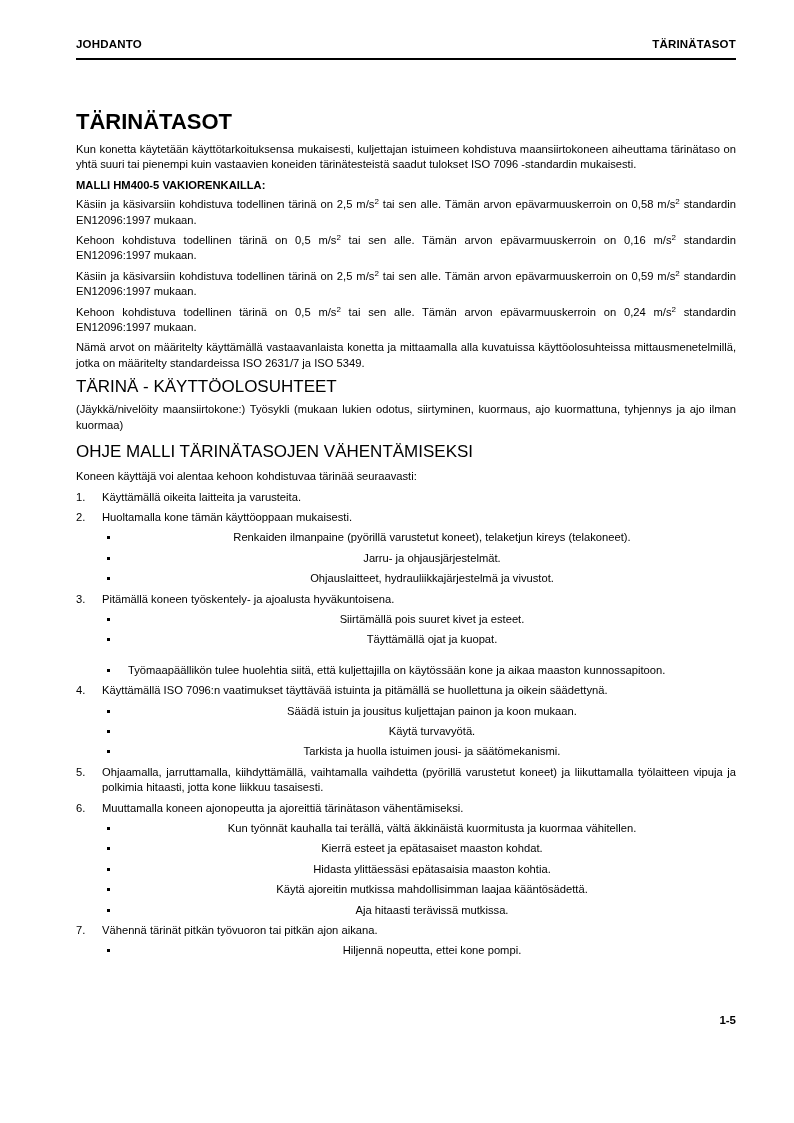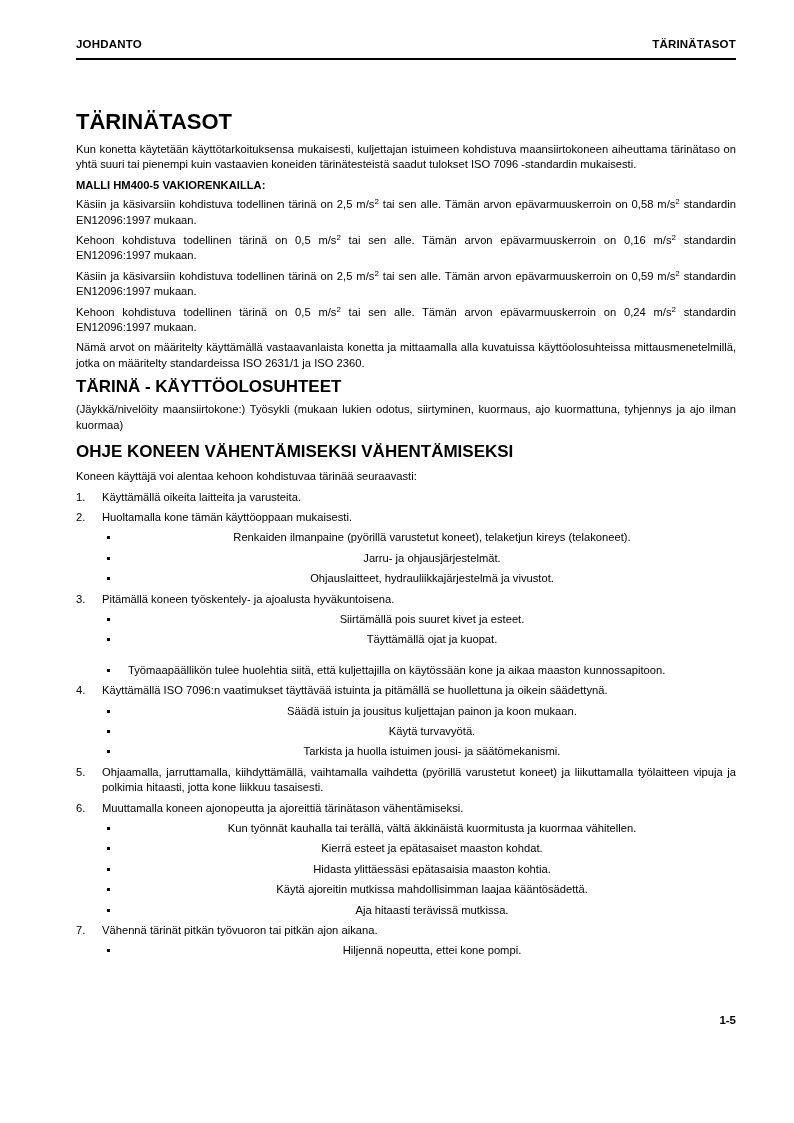--- a/index.html
+++ b/index.html
@@ -6,21 +6,21 @@
   body { width: 794px; height: 1123px; position: relative; overflow: hidden;
          font-family: "Liberation Sans", sans-serif; color: #000; }
   .hdr { position: absolute; left: 76px; top: 38px; width: 660px; height: 20px;
          font-family: "Liberation Sans", sans-serif; font-weight: bold; font-size: 11.5px;
          letter-spacing: 0.2px; }
   .hdr .l { position: absolute; left: 0; top: 0; }
   .hdr .r { position: absolute; right: 0; top: 0; }
   .hdr-rule { position: absolute; left: 76px; top: 58px; width: 660px; height: 2px; background: #000; }
   .content { position: absolute; left: 76px; top: 108px; width: 660px; font-size: 11.2px; line-height: 15.4px; }
   h1 { margin: 0 0 6px 0; font-size: 22px; font-weight: bold; line-height: 28px; }
-  h2 { margin: 4px 0 4px 0; font-size: 17px; font-weight: bold; line-height: 22px; }
+  h2 { margin: 4px 0 4px 0; font-size: 17px; font-weight: normal; line-height: 22px; }
   p { margin: 0 0 5px 0; text-align: justify; }
   .sub { margin: 2px 0 4px 0; font-weight: bold; font-size: 11.2px; }
   .sub .wm { font-weight: normal; font-size: 20px; margin-left: 22px; position: relative; top: 2px; }
   sup { font-size: 8px; line-height: 0; vertical-align: 4px; }
   .ol-item { position: relative; padding-left: 26px; margin: 0 0 5px 0; }
   .ol-item .num { position: absolute; left: 0; top: 0; }
   .bul-item { position: relative; padding-left: 52px; margin: 0 0 5px 0; text-align: center; }
   .bul-item .dot { position: absolute; left: 31px; top: 6px; width: 3px; height: 3px; background: #000; }
   .footer { position: absolute; right: 58px; top: 1014px; font-weight: bold; font-size: 11.5px; }
 </style>
@@ -37,26 +37,26 @@
   <h1>TÄRINÄTASOT</h1>
   <p>Kun konetta käytetään käyttötarkoituksensa mukaisesti, kuljettajan istuimeen kohdistuva maansiirtokoneen aiheuttama tärinätaso on yhtä suuri tai pienempi kuin vastaavien koneiden tärinätesteistä saadut tulokset ISO 7096 -standardin mukaisesti.</p>
 
   <div class="sub">MALLI HM400-5 VAKIORENKAILLA:</div>
   <p><span>Käsiin ja käsivarsiin kohdistuva todellinen tärinä on 2,5  m/s</span><sup>2</sup><span> tai sen alle. Tämän arvon epävarmuuskerroin on 0,58  m/s</span><sup>2</sup><span> standardin EN12096:1997 mukaan.</span></p>
   <p><span>Kehoon kohdistuva todellinen tärinä on 0,5  m/s</span><sup>2</sup><span> tai sen alle. Tämän arvon epävarmuuskerroin on 0,16  m/s</span><sup>2</sup><span> standardin EN12096:1997 mukaan.</span></p>
 
   <p><span>Käsiin ja käsivarsiin kohdistuva todellinen tärinä on 2,5  m/s</span><sup>2</sup><span> tai sen alle. Tämän arvon epävarmuuskerroin on 0,59  m/s</span><sup>2</sup><span> standardin EN12096:1997 mukaan.</span></p>
   <p><span>Kehoon kohdistuva todellinen tärinä on 0,5  m/s</span><sup>2</sup><span> tai sen alle. Tämän arvon epävarmuuskerroin on 0,24  m/s</span><sup>2</sup><span> standardin EN12096:1997 mukaan.</span></p>
 
-  <p>Nämä arvot on määritelty käyttämällä vastaavanlaista konetta ja mittaamalla alla kuvatuissa käyttöolosuhteissa mittausmenetelmillä, jotka on määritelty standardeissa ISO 2631/1 ja ISO 2360.</p>
+  <p>Nämä arvot on määritelty käyttämällä vastaavanlaista konetta ja mittaamalla alla kuvatuissa käyttöolosuhteissa mittausmenetelmillä, jotka on määritelty standardeissa ISO 2631/7 ja ISO 5349.</p>
 
   <h2>TÄRINÄ - KÄYTTÖOLOSUHTEET</h2>
   <p>(Jäykkä/nivelöity maansiirtokone:) Työsykli (mukaan lukien odotus, siirtyminen, kuormaus, ajo kuormattuna, tyhjennys ja ajo ilman kuormaa)</p>
 
-  <h2 style="margin-top:8px;">OHJE KONEEN VÄHENTÄMISEKSI VÄHENTÄMISEKSI</h2>
+  <h2 style="margin-top:8px;">OHJE MALLI TÄRINÄTASOJEN VÄHENTÄMISEKSI</h2>
   <p style="margin-top:6px;">Koneen käyttäjä voi alentaa kehoon kohdistuvaa tärinää seuraavasti:</p>
 
   <div>
     <div class="ol-item"><span class="num">1.</span><span>Käyttämällä oikeita laitteita ja varusteita.</span></div>
 
     <div class="ol-item"><span class="num">2.</span><span>Huoltamalla kone tämän käyttöoppaan mukaisesti.</span></div>
     <div class="bul-item"><span class="dot"></span><span>Renkaiden ilmanpaine (pyörillä varustetut koneet), telaketjun kireys (telakoneet).</span></div>
     <div class="bul-item"><span class="dot"></span><span>Jarru- ja ohjausjärjestelmät.</span></div>
     <div class="bul-item"><span class="dot"></span><span>Ohjauslaitteet, hydrauliikkajärjestelmä ja vivustot.</span></div>
 

